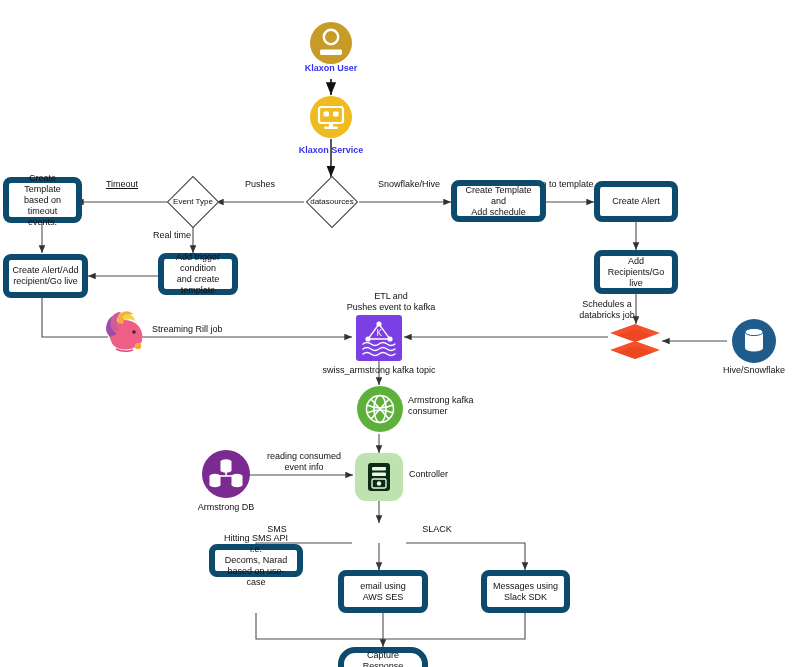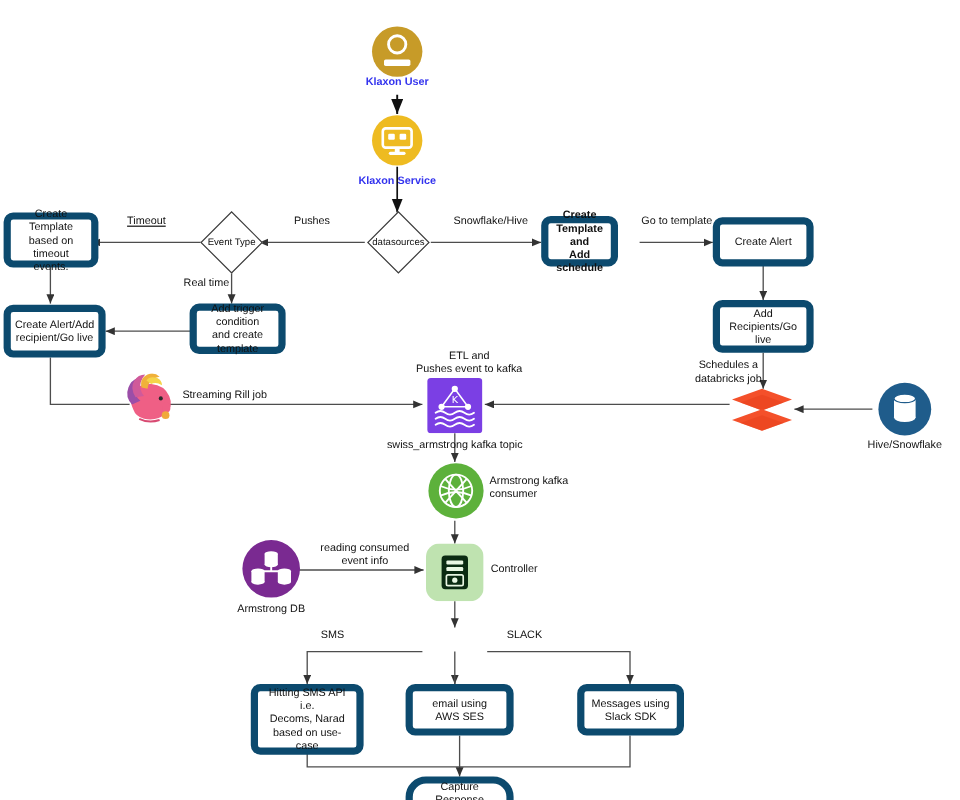--- a/index.html
+++ b/index.html
@@ -208,21 +208,21 @@
   <div class="edge-label" style="left:524px; top:160px; width:80px;">Go to template</div>
 
   <div class="node box" style="left:3px; top:158px; width:79px; height:46px;">Create Template
 based on timeout
 events.</div>
   <div class="node box" style="left:158px; top:234px; width:80px; height:42px;">Add trigger condition
 and create template</div>
   <div class="node box" style="left:3px; top:235px; width:85px; height:44px;">Create Alert/Add
 recipient/Go live</div>
 
-  <div class="node box" style="left:451px; top:161px; width:64px; height:42px;font-weight:bold;">Create Template and
+  <div class="node box" style="left:451px; top:161px; width:95px; height:42px;">Create Template and
 Add schedule</div>
   <div class="node box" style="left:594px; top:162px; width:84px; height:41px;">Create Alert</div>
   <div class="node box" style="left:594px; top:231px; width:84px; height:44px;">Add Recipients/Go
 live</div>
 
   <div class="icon" style="left:98px; top:292px;">
     <svg width="50" height="48" viewBox="0 0 50 48">
       <path d="M13 30 q-5 -10 3 -17 q5 -5 12 -4 q11 1 15 10 q4 9 -3 15 q-7 6 -18 4 q-7 -2 -9 -8 z" fill="#ef5f85"></path>
       <path d="M12 26 q-6 -6 -3 -14 q2 -6 8 -8 q-4 7 -2 13 q1 4 4 6 z" fill="#9b4ea8"></path>
       <path d="M15 20 q-5 -8 -1 -14 q3 -5 9 -5 q-5 6 -4 12 q1 4 3 6 z" fill="#d05a9a"></path>
@@ -327,21 +327,21 @@
       </g>
     </svg>
   </div>
   <div class="caption" style="left:190px; top:483px; width:72px;">Armstrong DB</div>
   <div class="edge-label" style="left:254px; top:432px; width:100px;">reading consumed
 event info</div>
 
   <div class="edge-label" style="left:252px; top:505px; width:50px;">SMS</div>
   <div class="edge-label" style="left:409px; top:505px; width:56px;">SLACK</div>
 
-  <div class="node box" style="left:209px; top:551px; width:94px; height:59px;">Hitting SMS API i.e.
+  <div class="node box" style="left:209px; top:525px; width:94px; height:33px;">Hitting SMS API i.e.
 Decoms, Narad
 based on use-case</div>
   <div class="node box" style="left:338px; top:551px; width:90px; height:43px;">email using
 AWS SES</div>
   <div class="node box" style="left:481px; top:551px; width:89px; height:43px;">Messages using
 Slack SDK</div>
 
   <div class="node box" style="left:338px; top:628px; width:90px; height:38px;border-radius:17px;">Capture Response
 and mereics</div>
 

